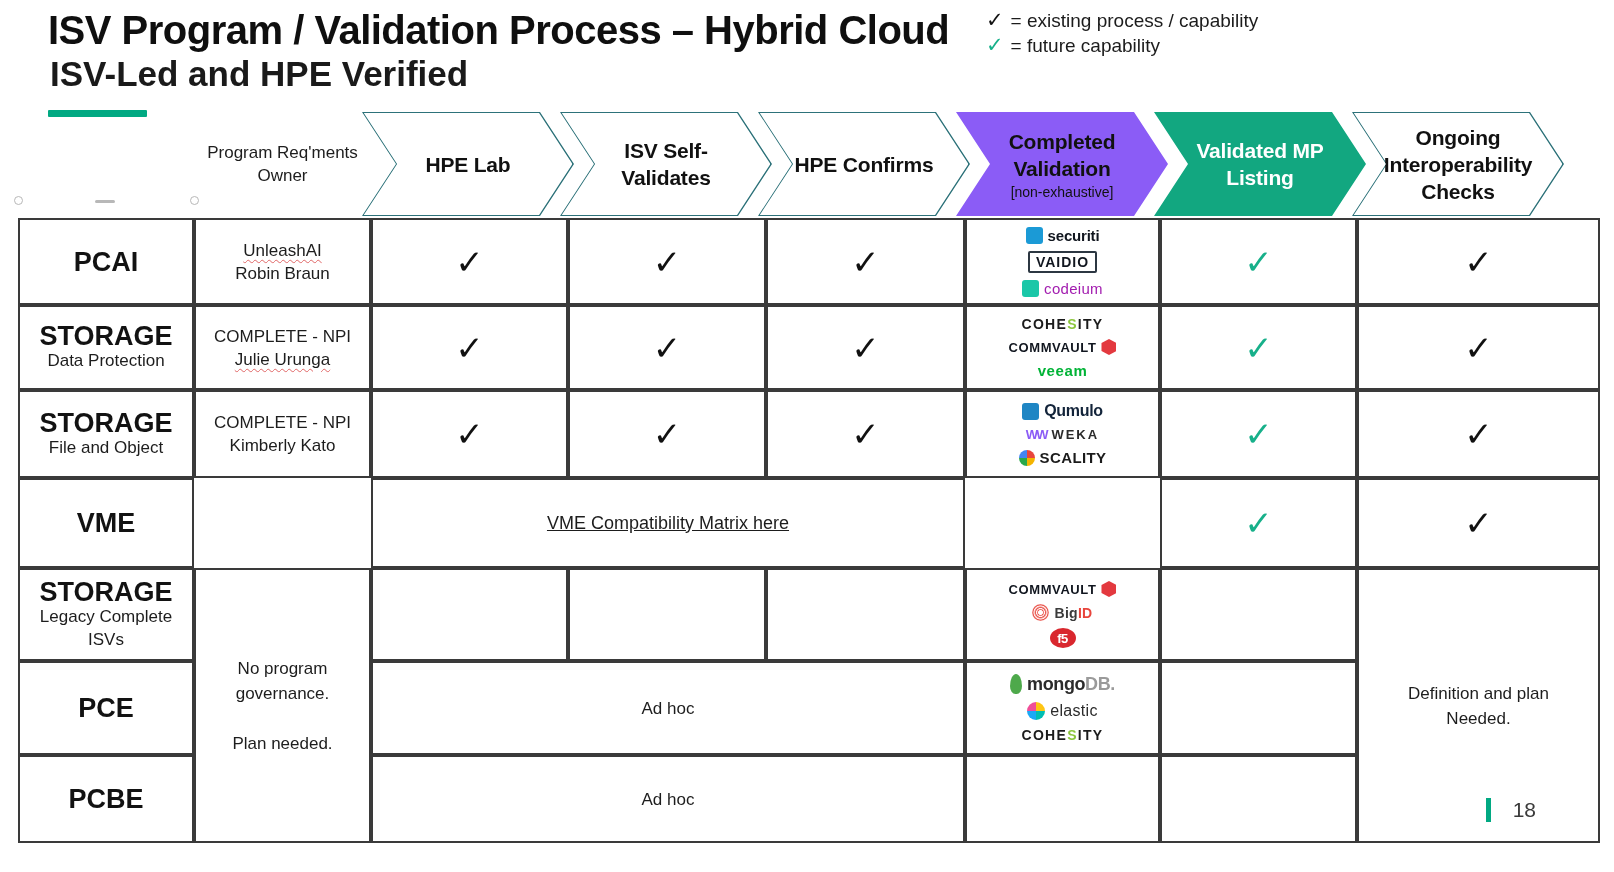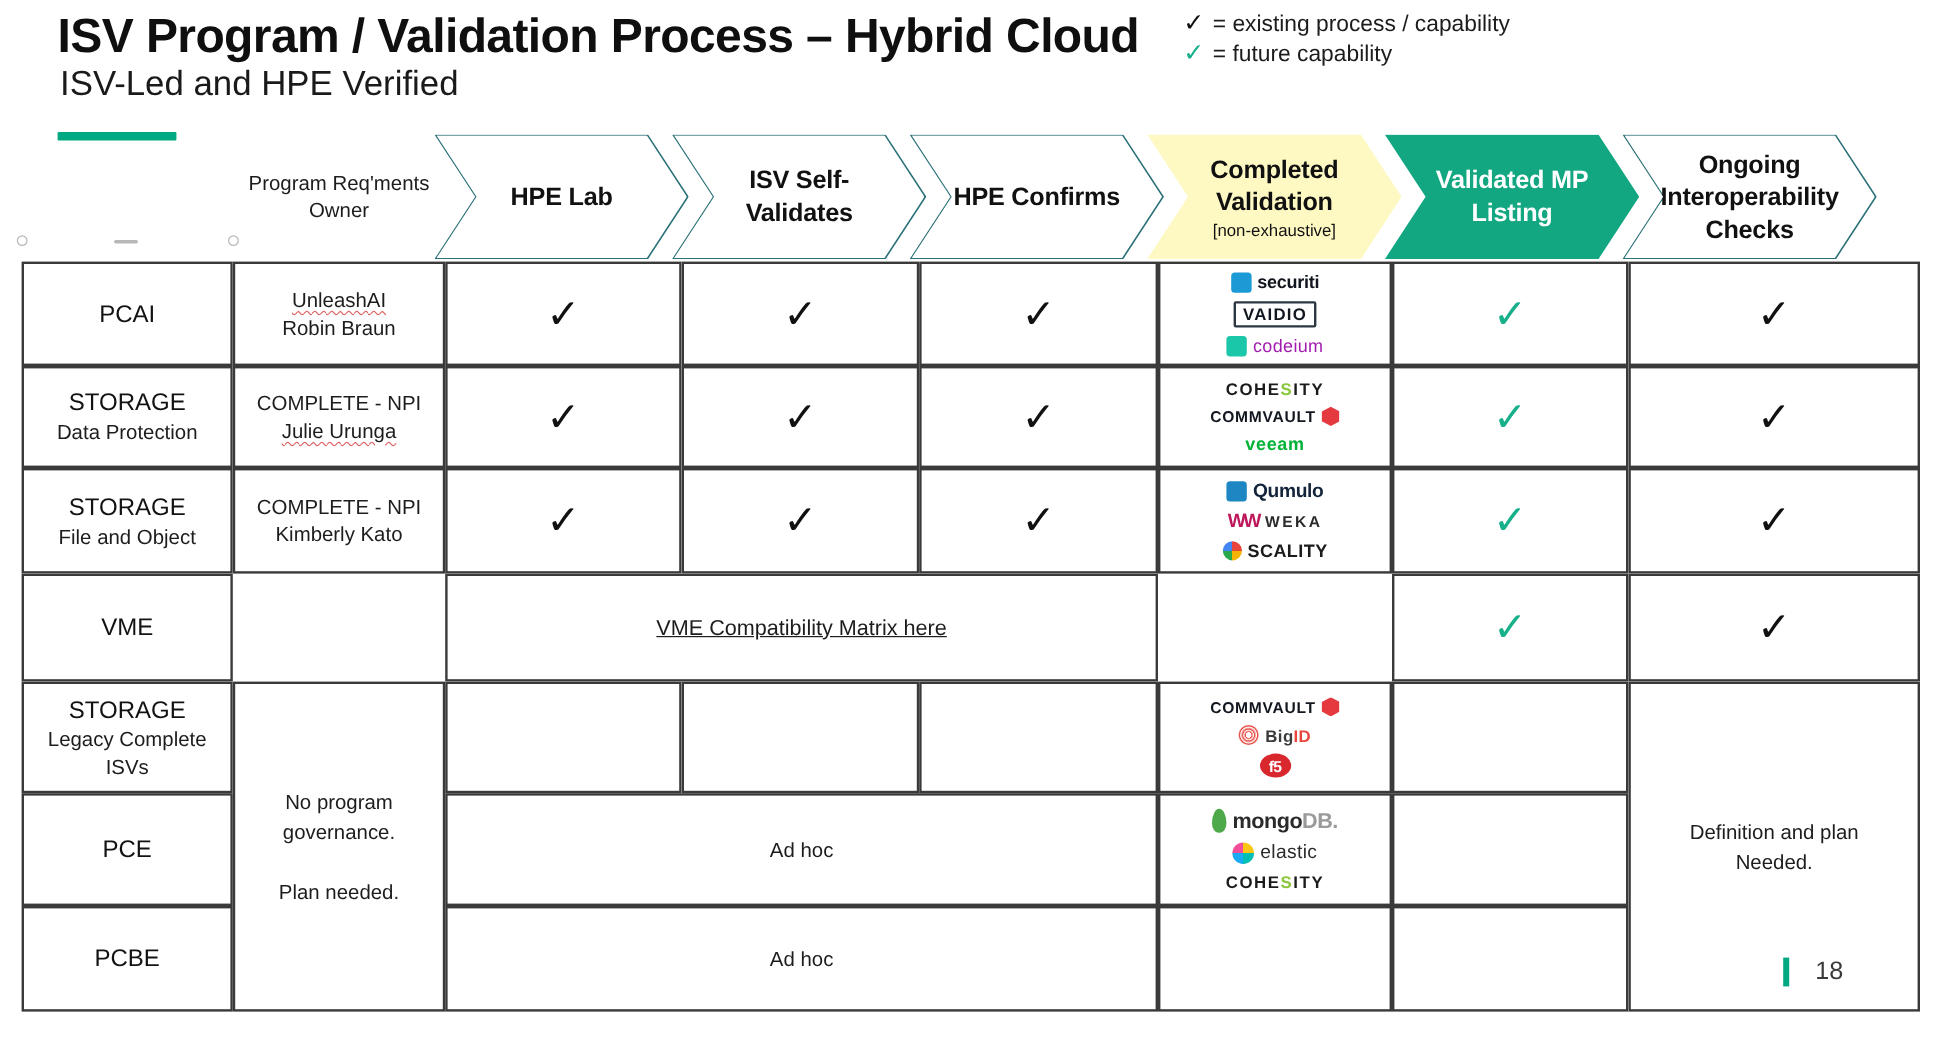--- a/index.html
+++ b/index.html
@@ -12,21 +12,21 @@
   .slide { position: relative; width: 1614px; height: 872px; background:#fff; }
 
   
   .title-main {
     position: absolute; left: 48px; top: 8px;
     font-size: 40px; font-weight: bold; color: #0f0f0f;
     letter-spacing: -0.5px; white-space: nowrap;
   }
   .title-sub {
     position: absolute; left: 50px; top: 54px;
-    font-size: 29px; font-weight: normal; color: #1a1a1a;
+    font-size: 35px; font-weight: bold; color: #1a1a1a;
     white-space: nowrap;
   }
   .title-rule {
     position: absolute; left: 48px; top: 110px;
     width: 99px; height: 7px; background: #01a982; border-radius: 1px;
   }
 
   
   .legend { position: absolute; left: 986px; top: 8px; }
   .legend-row {
@@ -79,21 +79,21 @@
   .tbl { position: absolute; left: 18px; top: 218px; width: 1582px; height: 625px; }
   .cell {
     position: absolute;
     border: 2.5px solid #3a3a3a;
     background: #ffffff;
     display: flex; flex-direction: column;
     align-items: center; justify-content: center;
     text-align: center;
     overflow: hidden;
   }
-  .c-title { font-size: 20px; font-weight: normal; color: #121212; line-height: 26px; }
+  .c-title { font-size: 27px; font-weight: bold; color: #121212; line-height: 26px; }
   .c-sub   { font-size: 17px; color: #1d1d1d; line-height: 23px; }
   .c-text  { font-size: 17px; color: #1d1d1d; line-height: 25px; }
   .c-link  { font-size: 18px; color: #1d1d1d; text-decoration: underline; }
   .c-check { font-size: 34px; line-height: 34px; font-weight: 400; }
   .spell { text-decoration: underline; text-decoration-style: wavy;
            text-decoration-color: #e06666; text-decoration-thickness: 1px;
            text-underline-offset: 3px; }
 
   
   .logos { display:flex; flex-direction:column; align-items:center; justify-content:center; gap:7px; }
@@ -101,21 +101,21 @@
   .lg-mark { width:17px; height:17px; border-radius:3px; flex:0 0 auto; }
   .lg-sq-blue { background:#1b9ad6; }
   .lg-sq-teal { background:#1ac7a8; }
   .lg-sq-qum  { background:#1f86c4; }
   .lg-txt-dark { color:#11161f; }
   .lg-box { border:2px solid #2c3742; padding:1px 6px; border-radius:2px; color:#11161f;
             font-weight:bold; font-size:14px; letter-spacing:1px; }
   .lg-cohesity { color:#1b1b1b; font-weight:bold; letter-spacing:1.3px; font-size:14px; }
   .lg-cohesity b { color:#8cc63e; font-weight:bold; }
   .lg-veeam { color:#00b336; font-weight:bold; font-size:15px; letter-spacing:0.6px; }
-  .lg-weka-mark { color:#be185d; font-size:16px; font-weight:bold; letter-spacing:-2px; }
+  .lg-weka-mark { color:#8b5cf6; font-size:13px; font-weight:bold; letter-spacing:-2px; }
   .lg-weka-txt { color:#2b2b2b; letter-spacing:2px; font-size:13px; }
   .lg-dot-multi {
     width:16px; height:16px; border-radius:50%; flex:0 0 auto;
     background: conic-gradient(#e8453c 0 25%, #f4b400 0 50%, #2aa84a 0 75%, #4285f4 0 100%);
   }
   .lg-cv-mark { width:15px; height:16px; background:#e3393f; flex:0 0 auto;
                 clip-path: polygon(50% 0%, 100% 25%, 100% 75%, 50% 100%, 0% 75%, 0% 25%); }
   .lg-opentext { background:#f2f2f2; color:#0b0b0b; font-weight:bold; font-size:18px;
                  letter-spacing:-0.6px; padding:0 3px; }
   .lg-iternity { color:#9aa0a6; font-size:16px; font-weight:bold; }
@@ -191,21 +191,21 @@
     </div>
   </div>
 
   <div class="chev chev-outline" style="left:560px; width:212px;">
     <div class="chev-fill"></div>
     <div class="chev-inner">
       <div class="chev-label" style="max-width:130px;">ISV Self-Validates</div>
     </div>
   </div>
 
-  <div class="chev" style="left:956px; width:212px; background:#fef9c3;">
+  <div class="chev" style="left:956px; width:212px; background:#8b5cf6;">
     <div class="chev-inner">
       <div class="chev-label" style="max-width:135px;">Completed Validation</div>
       <div class="chev-sub">[non-exhaustive]</div>
     </div>
   </div>
 
   <div class="chev" style="left:1154px; width:212px; background:#12a780;">
     <div class="chev-inner">
       <div class="chev-label white" style="max-width:140px;">Validated MP Listing</div>
     </div>

